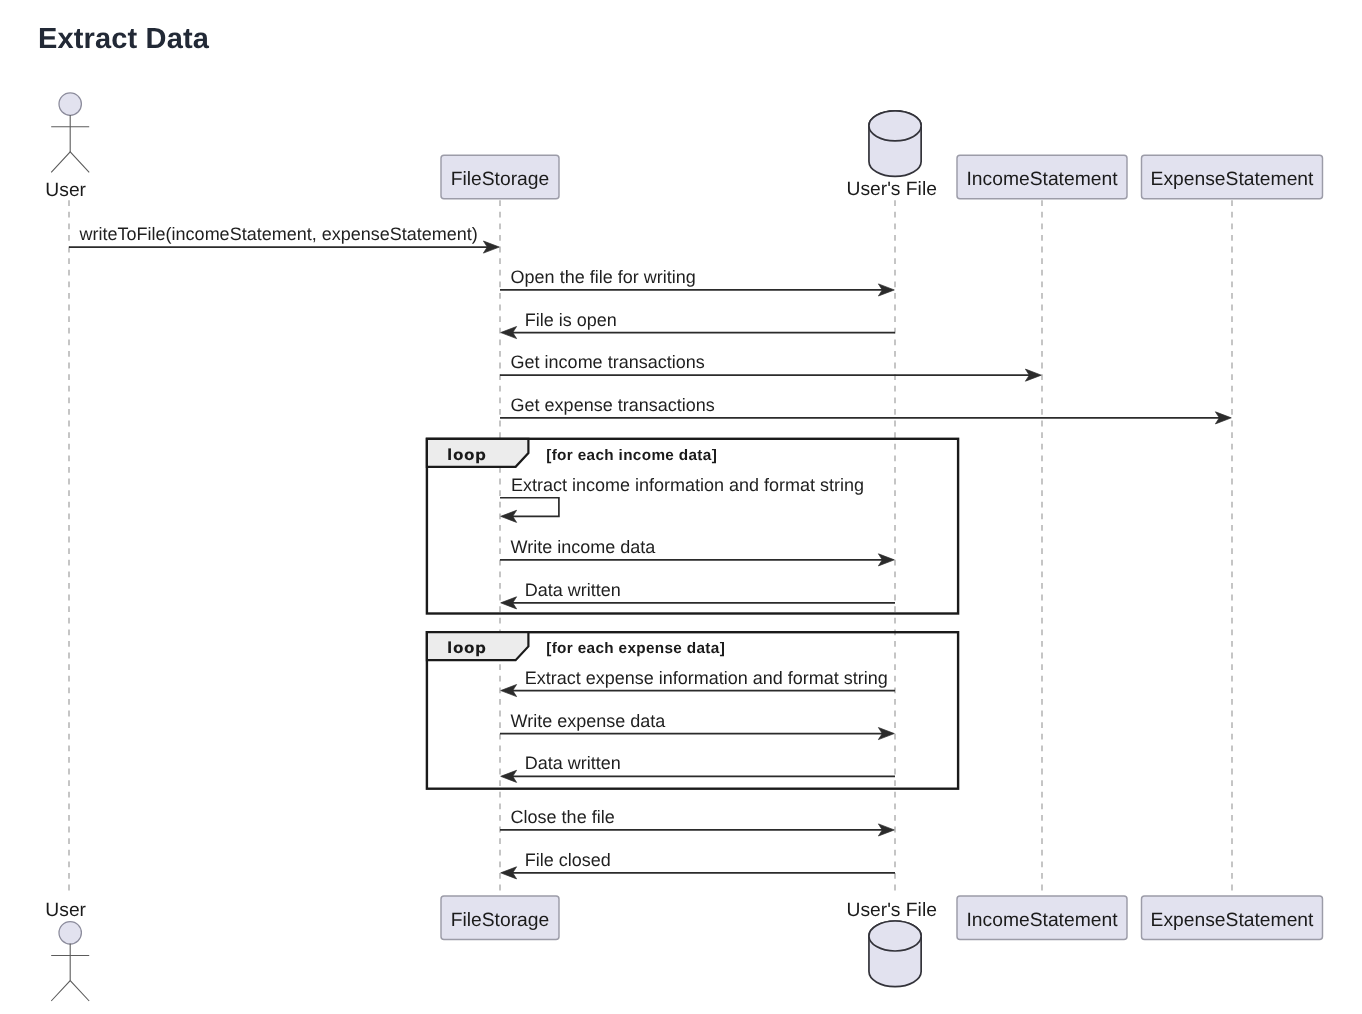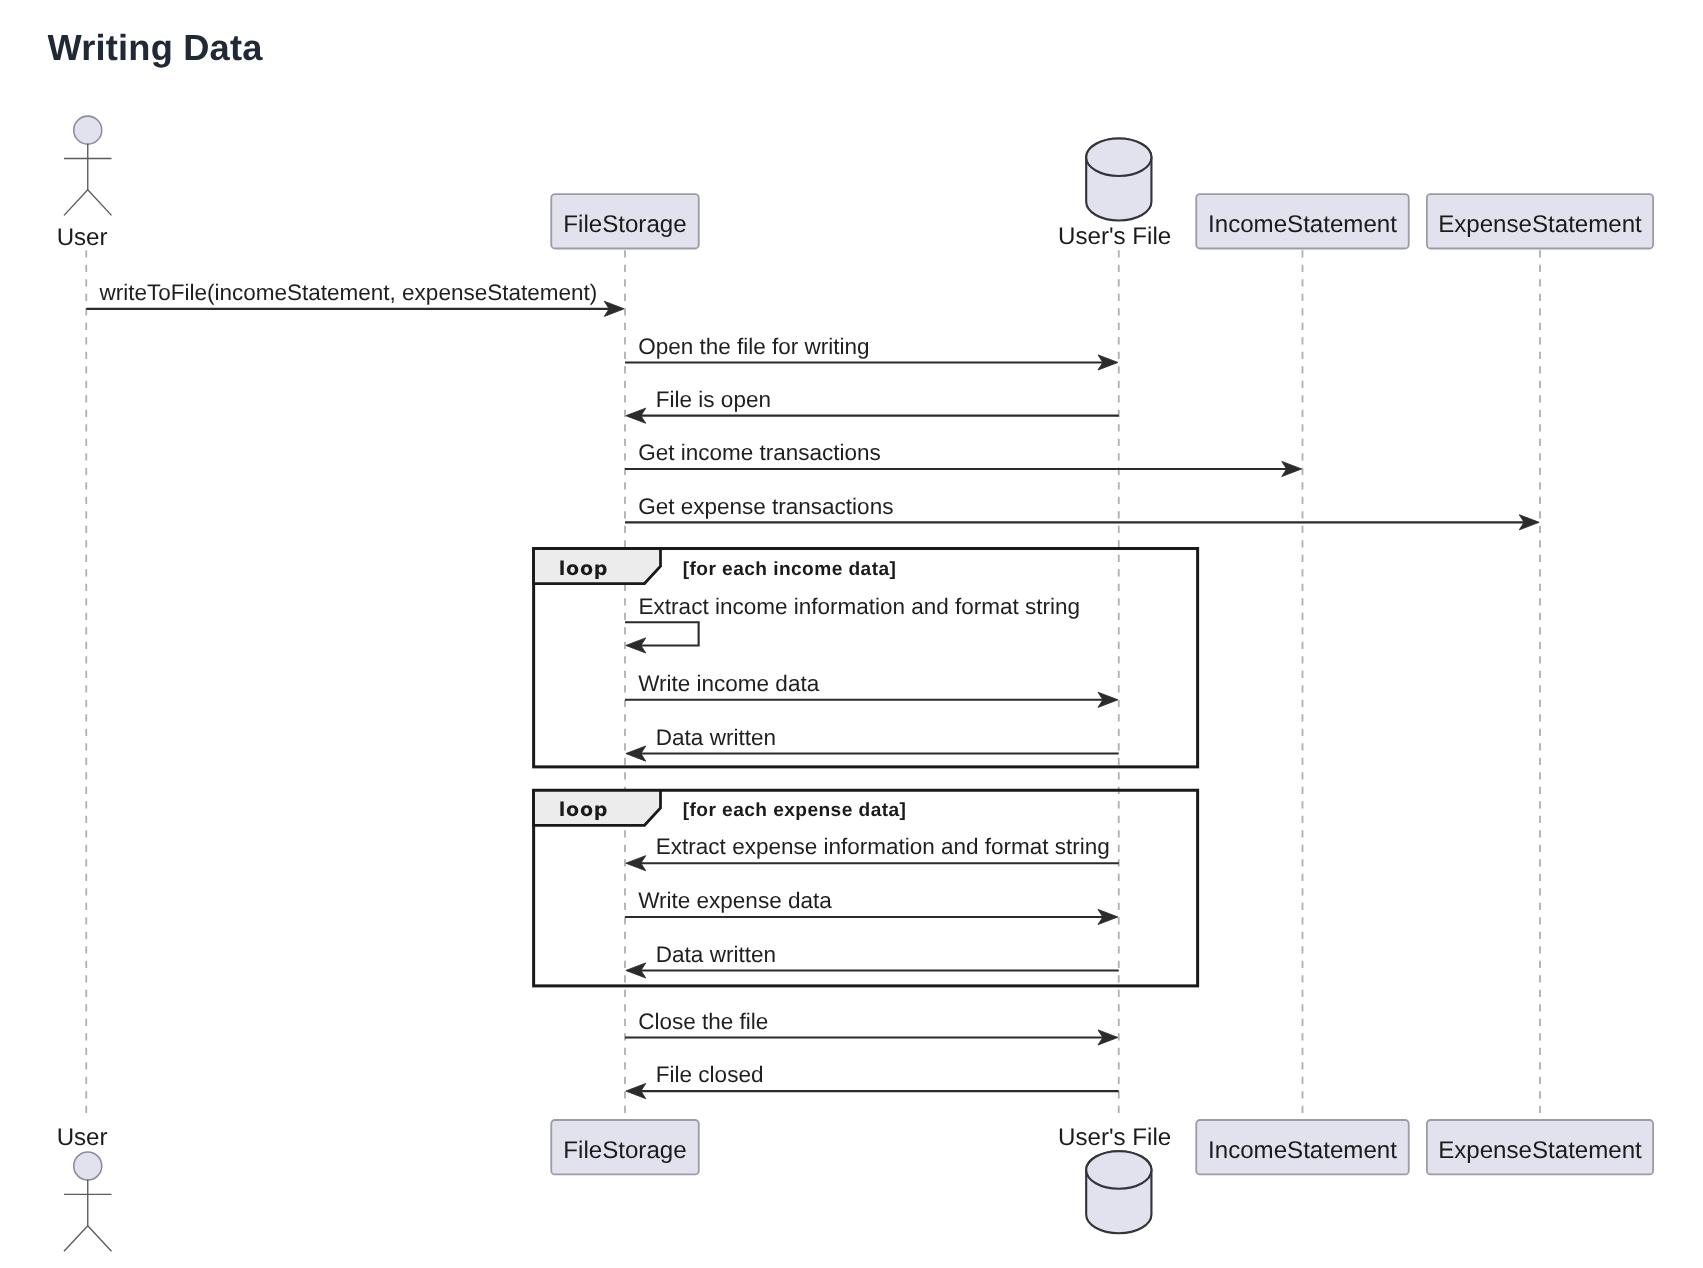--- a/index.html
+++ b/index.html
@@ -16,21 +16,21 @@
   .part-label{font-size:19.3px;fill:#1b1b1b;}
   .actor-line{fill:none;stroke:#5c5c5c;stroke-width:1.1;}
   .frag-op{font-size:15.3px;font-weight:bold;fill:#1a1a1a;letter-spacing:0.55px;font-family:"DejaVu Sans",sans-serif;}
   .frag-guard{font-size:15.3px;font-weight:bold;fill:#1a1a1a;letter-spacing:0.35px;}
 </style>
 </head>
 <body>
 
 <div id="stage">
 
-  <div id="diagram-title">Writing Data</div>
+  <div id="diagram-title">Extract Data</div>
 
   <svg id="seq-svg" width="1362" height="1014">
 
     <g>
       <line class="lifeline" x1="69" y1="200.2" x2="69" y2="896" stroke="#b0b0b0" stroke-width="1.45" stroke-dasharray="5.8,5.8"></line>
       <line class="lifeline" x1="500" y1="200.2" x2="500" y2="896" stroke="#b0b0b0" stroke-width="1.45" stroke-dasharray="5.8,5.8"></line>
       <line class="lifeline" x1="895" y1="200.2" x2="895" y2="896" stroke="#b0b0b0" stroke-width="1.45" stroke-dasharray="5.8,5.8"></line>
       <line class="lifeline" x1="1042" y1="200.2" x2="1042" y2="896" stroke="#b0b0b0" stroke-width="1.45" stroke-dasharray="5.8,5.8"></line>
       <line class="lifeline" x1="1232" y1="200.2" x2="1232" y2="896" stroke="#b0b0b0" stroke-width="1.45" stroke-dasharray="5.8,5.8"></line>
     </g>

